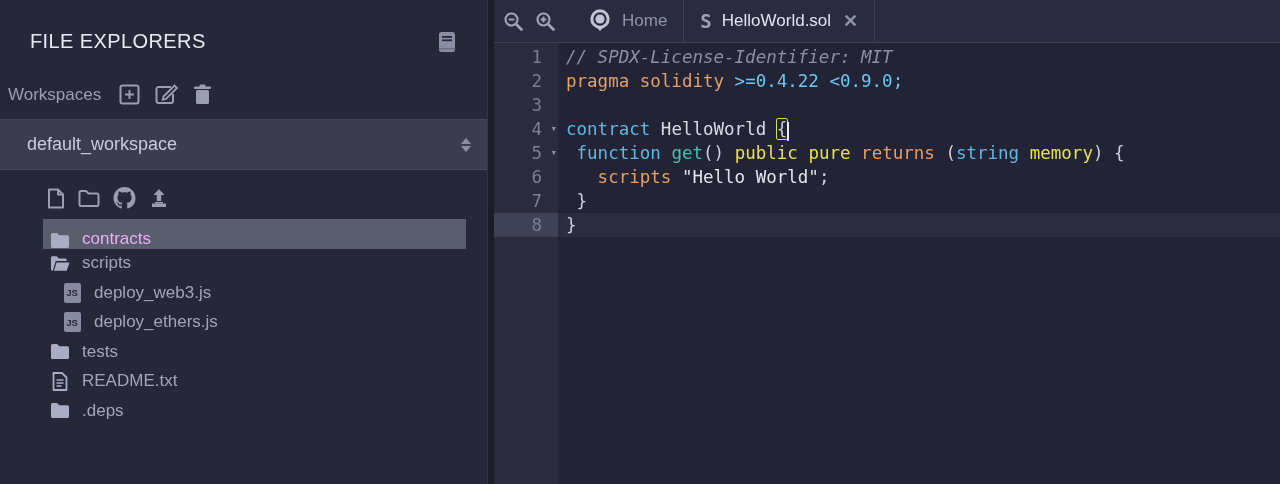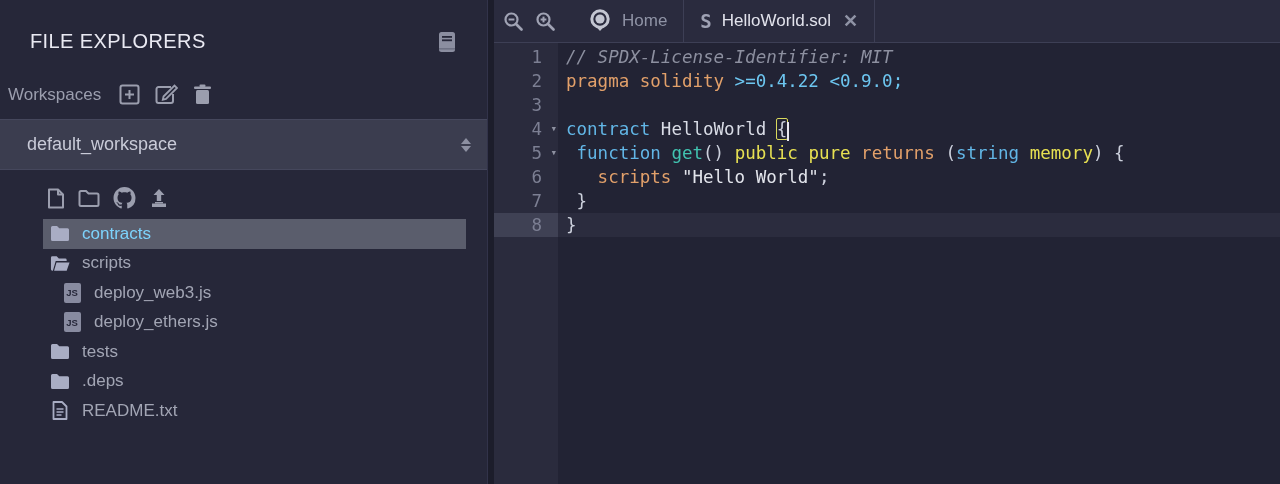--- a/index.html
+++ b/index.html
@@ -25,21 +25,21 @@
   .spinner { display:flex; flex-direction:column; gap:2px; }
   .spinner .up { width:0;height:0;border-left:5px solid transparent;border-right:5px solid transparent;border-bottom:6px solid #8d90a2; }
   .spinner .dn { width:0;height:0;border-left:5px solid transparent;border-right:5px solid transparent;border-top:6px solid #8d90a2; }
   .ops-row { display:flex; align-items:center; margin-top:17px; padding-left:47px; }
   .ops-row .icon-btn { margin-right:13px; }
 
   .tree { margin-top:10px; }
   .tree-row { display:flex; align-items:center; height:29.5px; cursor:pointer;
               margin:0 21px 0 43px; padding-left:7px; color:#a2a5b4; font-size:17px; }
   .tree-row.indent1 { padding-left:19px; }
-  .tree-row.selected { background:#5a5d6c; color:#7dd3fc; }
+  .tree-row.selected { background:#5a5d6c; color:#f0abfc;align-items:flex-end; }
   .tree-ico { width:20px; display:inline-flex; justify-content:center; margin-right:12px; flex:0 0 20px; }
   .js-badge { width:17px; height:20px; background:#888ba0; color:#262739; border-radius:2px;
               font-size:9.5px; font-weight:bold; display:inline-flex; align-items:center;
               justify-content:center; font-family:"Liberation Sans",sans-serif; }
 
   
   .dragbar { width:6px; background:#1c1d2b; flex:0 0 6px; cursor:col-resize; }
 
   
   .editor-panel { flex:1; display:flex; flex-direction:column; background:#222334; }
@@ -181,36 +181,36 @@
         <div class="tree-row">
           <span class="tree-ico">
             <svg width="20" height="17" viewBox="0 0 20 17">
               <path d="M1 2.5 A1.5 1.5 0 0 1 2.5 1 H7 L9.3 3.2 H17.5 A1.5 1.5 0 0 1 19 4.7 V14.5 A1.5 1.5 0 0 1 17.5 16 H2.5 A1.5 1.5 0 0 1 1 14.5 Z" fill="#a9adc4"></path>
             </svg>
           </span>
           <span>tests</span>
         </div>
         <div class="tree-row">
           <span class="tree-ico">
-            <svg width="20" height="17" viewBox="0 0 20 17">
-              <path d="M1 2.5 A1.5 1.5 0 0 1 2.5 1 H7 L9.3 3.2 H17.5 A1.5 1.5 0 0 1 19 4.7 V14.5 A1.5 1.5 0 0 1 17.5 16 H2.5 A1.5 1.5 0 0 1 1 14.5 Z" fill="#a9adc4"></path>
-            </svg>
-          </span>
-          <span>.deps</span>
-        </div>
-        <div class="tree-row">
-          <span class="tree-ico">
             <svg width="16" height="19" viewBox="0 0 16 19">
               <path d="M1.5 1 H10 L14.5 5.5 V18 H1.5 Z" fill="none" stroke="#a9adc4" stroke-width="1.8" stroke-linejoin="round"></path>
               <line x1="4.5" y1="8" x2="11.5" y2="8" stroke="#a9adc4" stroke-width="1.5"></line>
               <line x1="4.5" y1="11" x2="11.5" y2="11" stroke="#a9adc4" stroke-width="1.5"></line>
               <line x1="4.5" y1="14" x2="9.5" y2="14" stroke="#a9adc4" stroke-width="1.5"></line>
             </svg>
           </span>
           <span>README.txt</span>
+        </div>
+        <div class="tree-row">
+          <span class="tree-ico">
+            <svg width="20" height="17" viewBox="0 0 20 17">
+              <path d="M1 2.5 A1.5 1.5 0 0 1 2.5 1 H7 L9.3 3.2 H17.5 A1.5 1.5 0 0 1 19 4.7 V14.5 A1.5 1.5 0 0 1 17.5 16 H2.5 A1.5 1.5 0 0 1 1 14.5 Z" fill="#a9adc4"></path>
+            </svg>
+          </span>
+          <span>.deps</span>
         </div>
       </div>
   </div>
 
   <div class="dragbar"></div>
 
   <div class="editor-panel">
     <div class="tabbar">
       <div class="zoom-btns">
         <button class="icon-btn">

